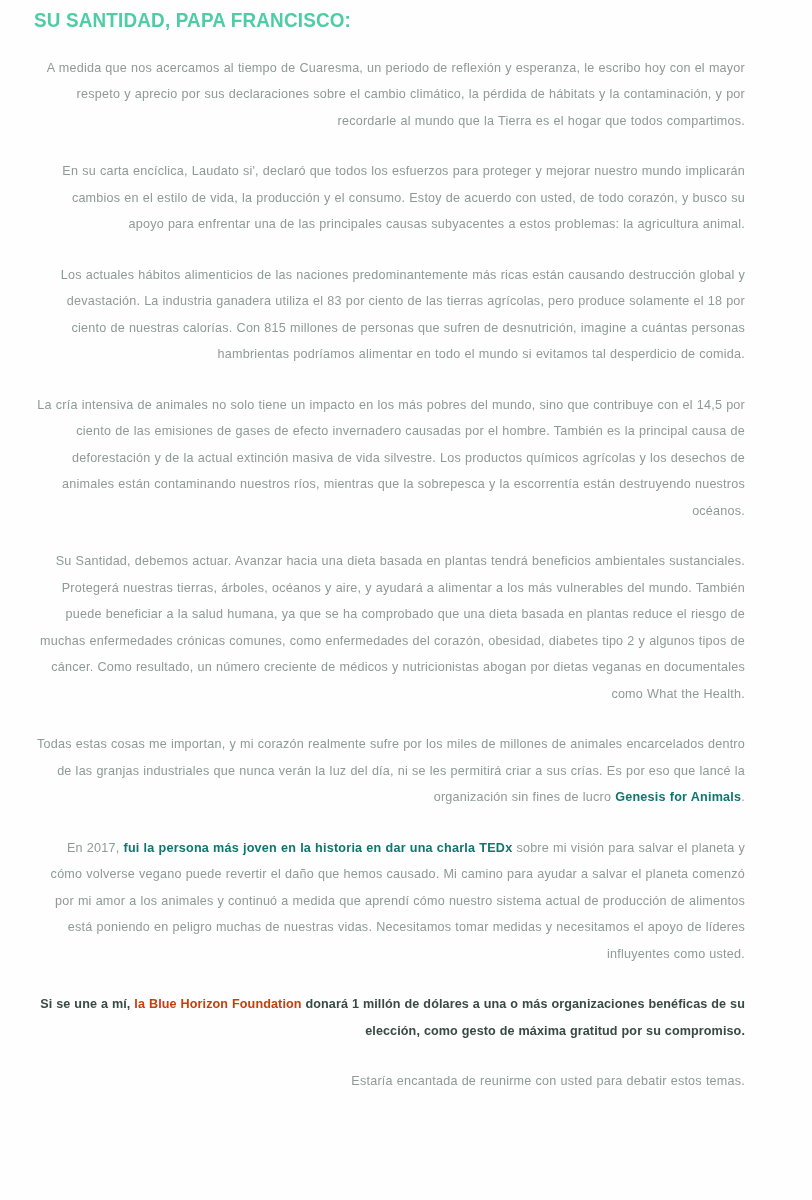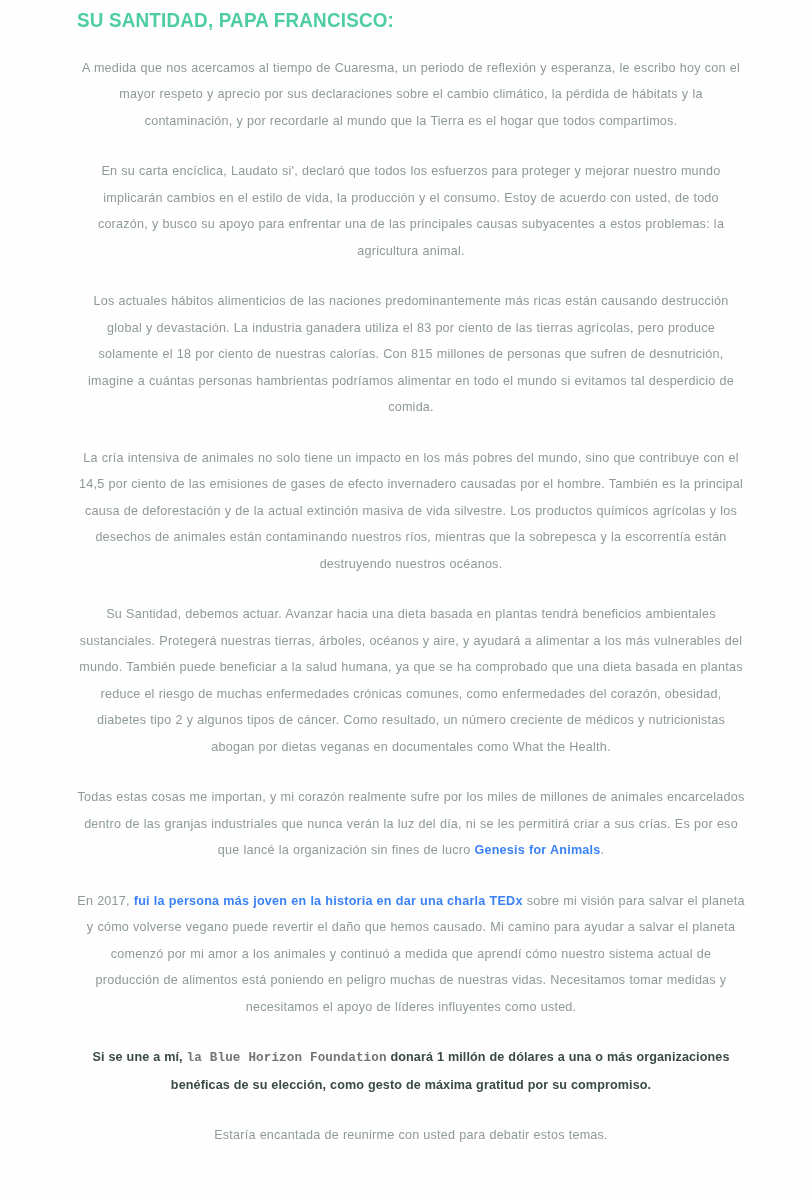--- a/index.html
+++ b/index.html
@@ -13,60 +13,59 @@
     overflow: hidden;
     font-family: "Liberation Sans", sans-serif;
     -webkit-font-smoothing: antialiased;
   }
   .page {
     position: relative;
     width: 812px;
     height: 1200px;
     background: #fefefe;
     box-sizing: border-box;
-    padding: 8px 67px 0 77px;
+    padding: 8px 67px 0 34px;
   }
   .letter-heading {
     font-family: "Liberation Sans Narrow", "Liberation Sans", sans-serif;
     font-weight: bold;
     font-size: 20.5px;
     letter-spacing: 0.2px;
     color: #4ecda4;
     margin: 0 0 22px 0;
     line-height: 1.2;
     transform: scaleX(0.92);
     transform-origin: left center;
     white-space: nowrap;
   }
   .para {
     color: #8e9a96;
     font-size: 12.6px;
     line-height: 26.5px;
     letter-spacing: 0.22px;
     margin: 0 0 24px 0;
-    text-align: center;
+    text-align: right;
     word-spacing: 0.3px;
   }
   .para:last-of-type {
     margin-bottom: 0;
   }
   .para.bold-para {
     color: #394a45;
     font-weight: bold;
     letter-spacing: 0.1px;
   }
   .link-teal {
-    color: #3b82f6;
+    color: #0f766e;
     font-weight: bold;
     text-decoration: none;
     cursor: pointer;
   }
   .bold-para .link-teal {
-    color: #737373;
-    font-family: Liberation Mono, monospace;
+    color: #c2410c;
   }
 </style>
 </head>
 <body>
 
 <div class="page">
 
   <h1 class="letter-heading">SU SANTIDAD, PAPA FRANCISCO:</h1>
 
   <p class="para">A medida que nos acercamos al tiempo de Cuaresma, un periodo de reflexión y esperanza, le escribo hoy con el mayor respeto y aprecio por sus declaraciones sobre el cambio climático, la pérdida de hábitats y la contaminación, y por recordarle al mundo que la Tierra es el hogar que todos compartimos.</p>

